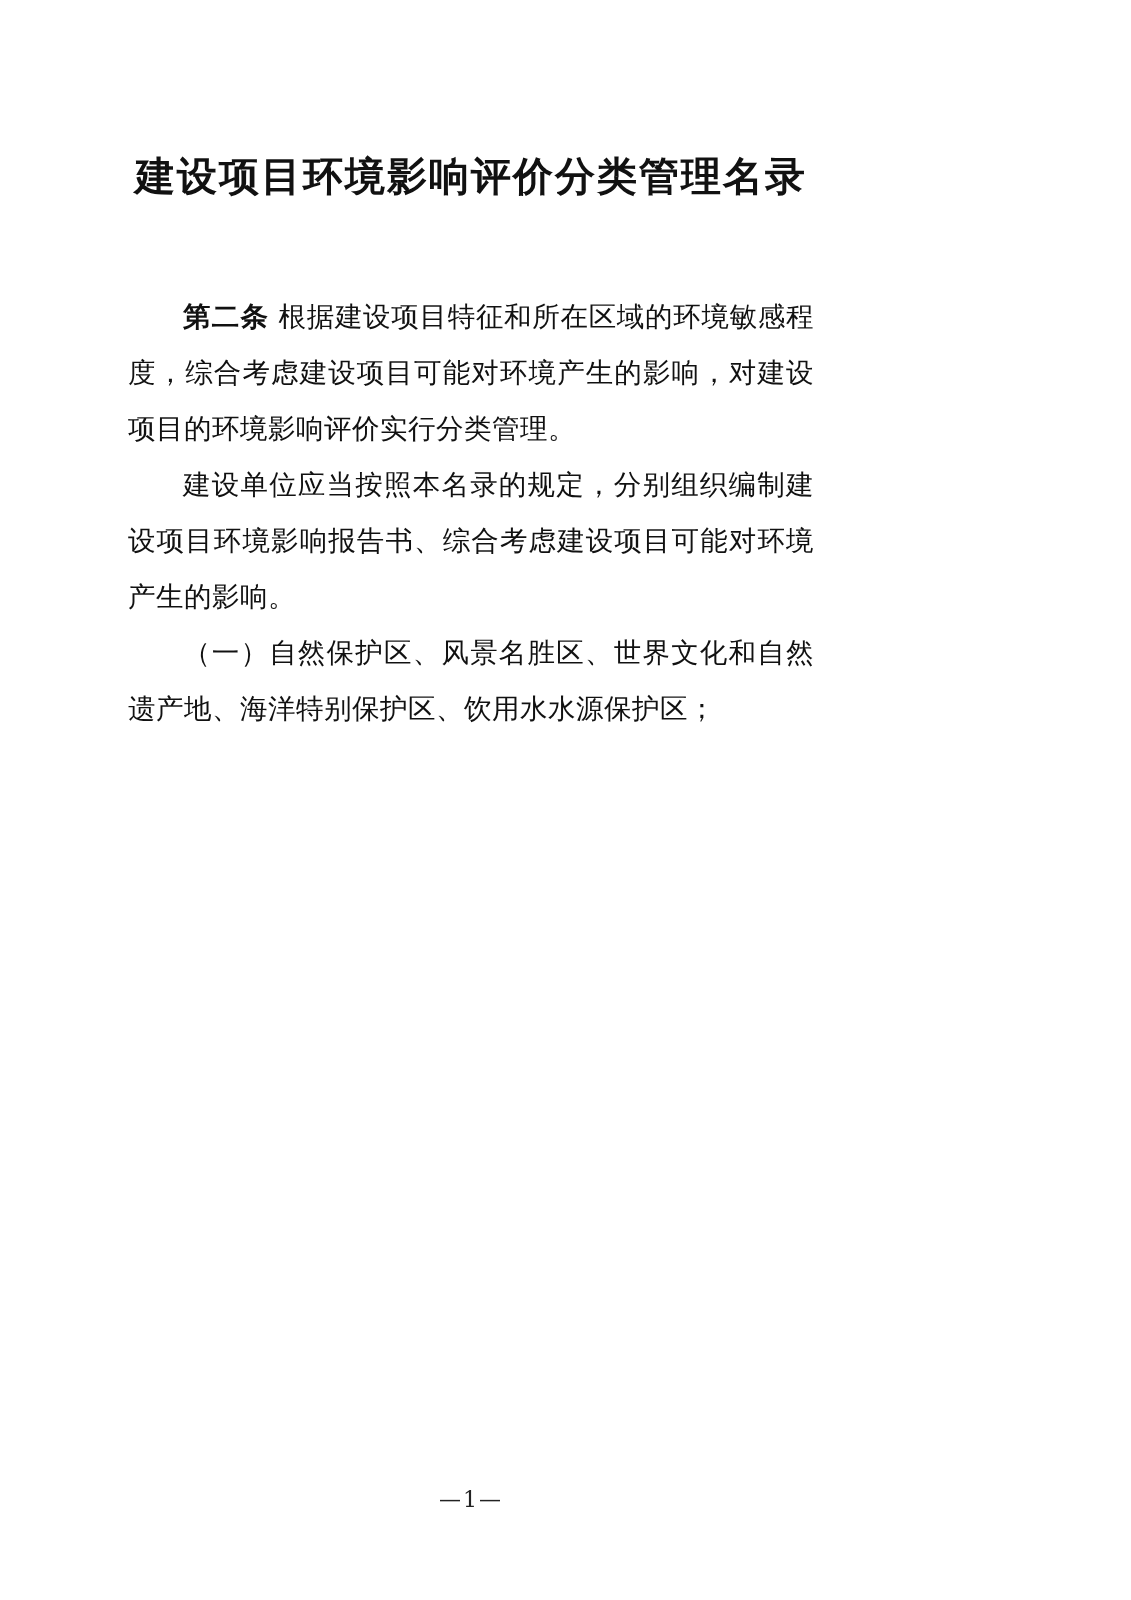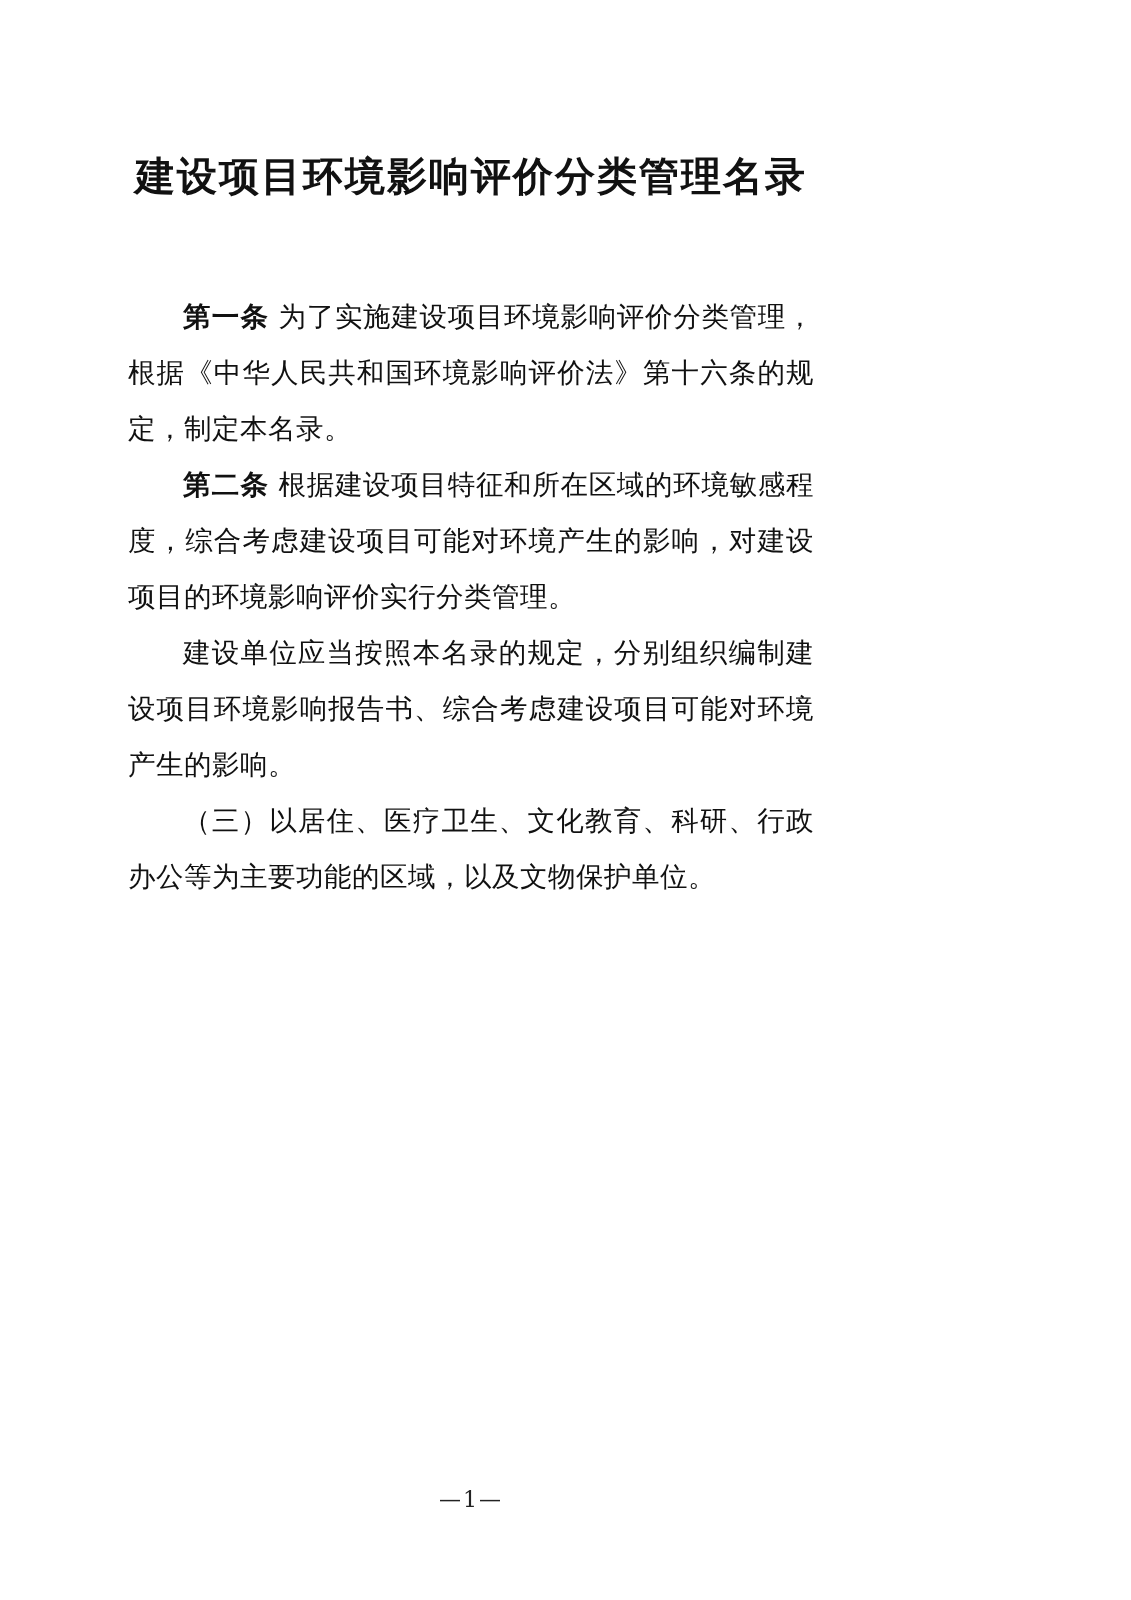--- a/index.html
+++ b/index.html
@@ -66,28 +66,27 @@
 </style>
 </head>
 <body>
 
 <div class="page">
 
   <h1 class="doc-title">建设项目环境影响评价分类管理名录</h1>
 
   <div class="body-text">
 
-    <p class="para"><span class="art-label">第一条</span><span> 为了实施建设项目环境影响评价分类管理，根据《中华人民共和国环境影响评价法》第十六条的规定，制定本名录。</span></p>
 
     <p class="para"><span class="art-label">第二条</span><span> 根据建设项目特征和所在区域的环境敏感程度，综合考虑建设项目可能对环境产生的影响，对建设项目的环境影响评价实行分类管理。</span></p>
 
     <p class="para"><span>建设单位应当按照本名录的规定，分别组织编制建设项目环境影响报告书、综合考虑建设项目可能对环境产生的影响。</span></p>
 
 
+    <p class="para"><span>（一）自然保护区、风景名胜区、世界文化和自然遗产地、海洋特别保护区、饮用水水源保护区；</span></p>
 
 
-    <p class="para"><span>（三）以居住、医疗卫生、文化教育、科研、行政办公等为主要功能的区域，以及文物保护单位。</span></p>
 
   </div>
 
   <div class="footer-pagenum">—1—</div>
 
 </div>
 
 </body></html>

